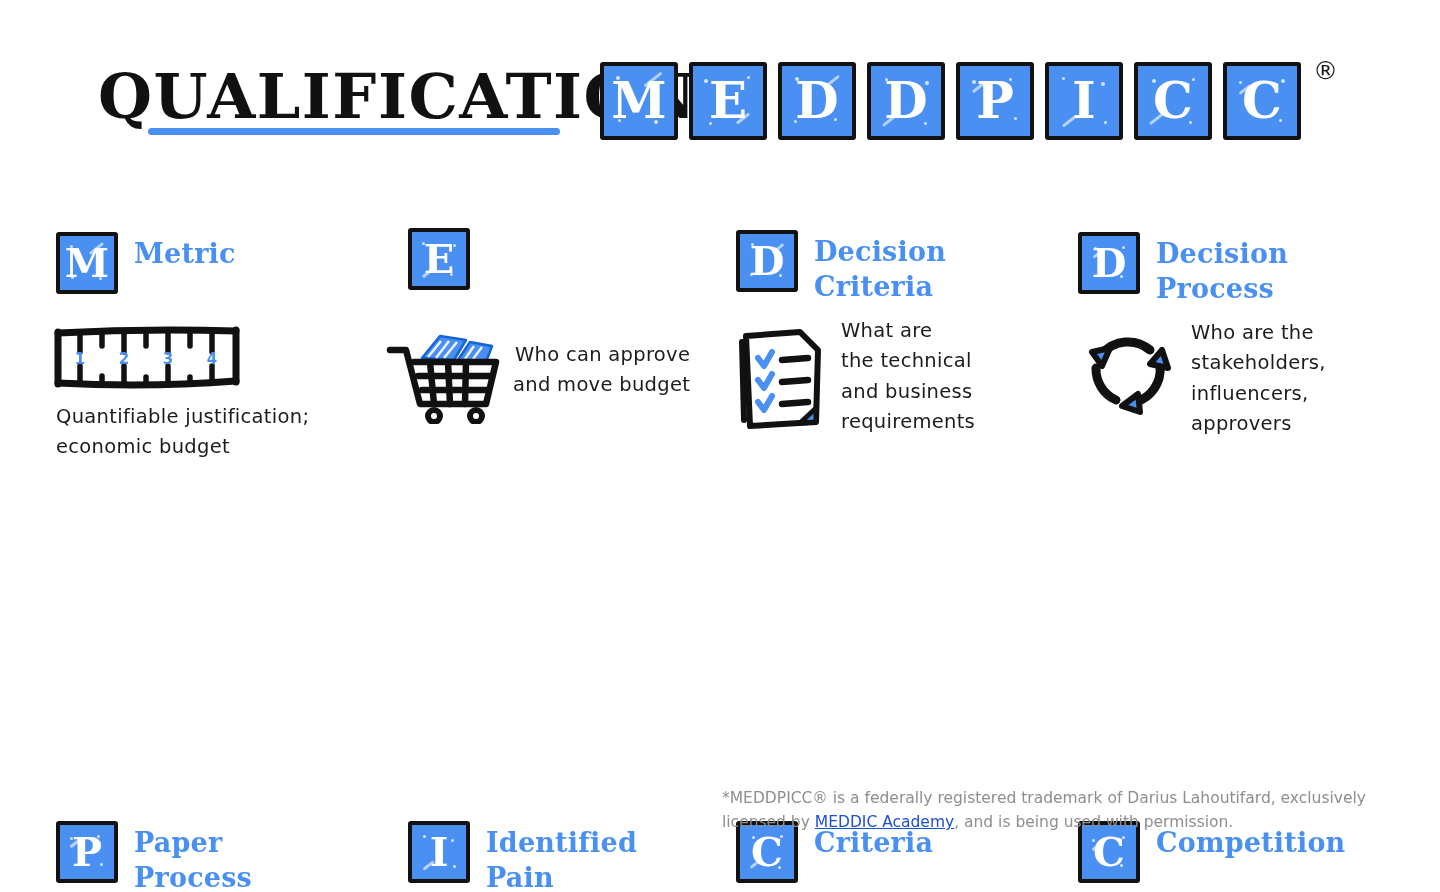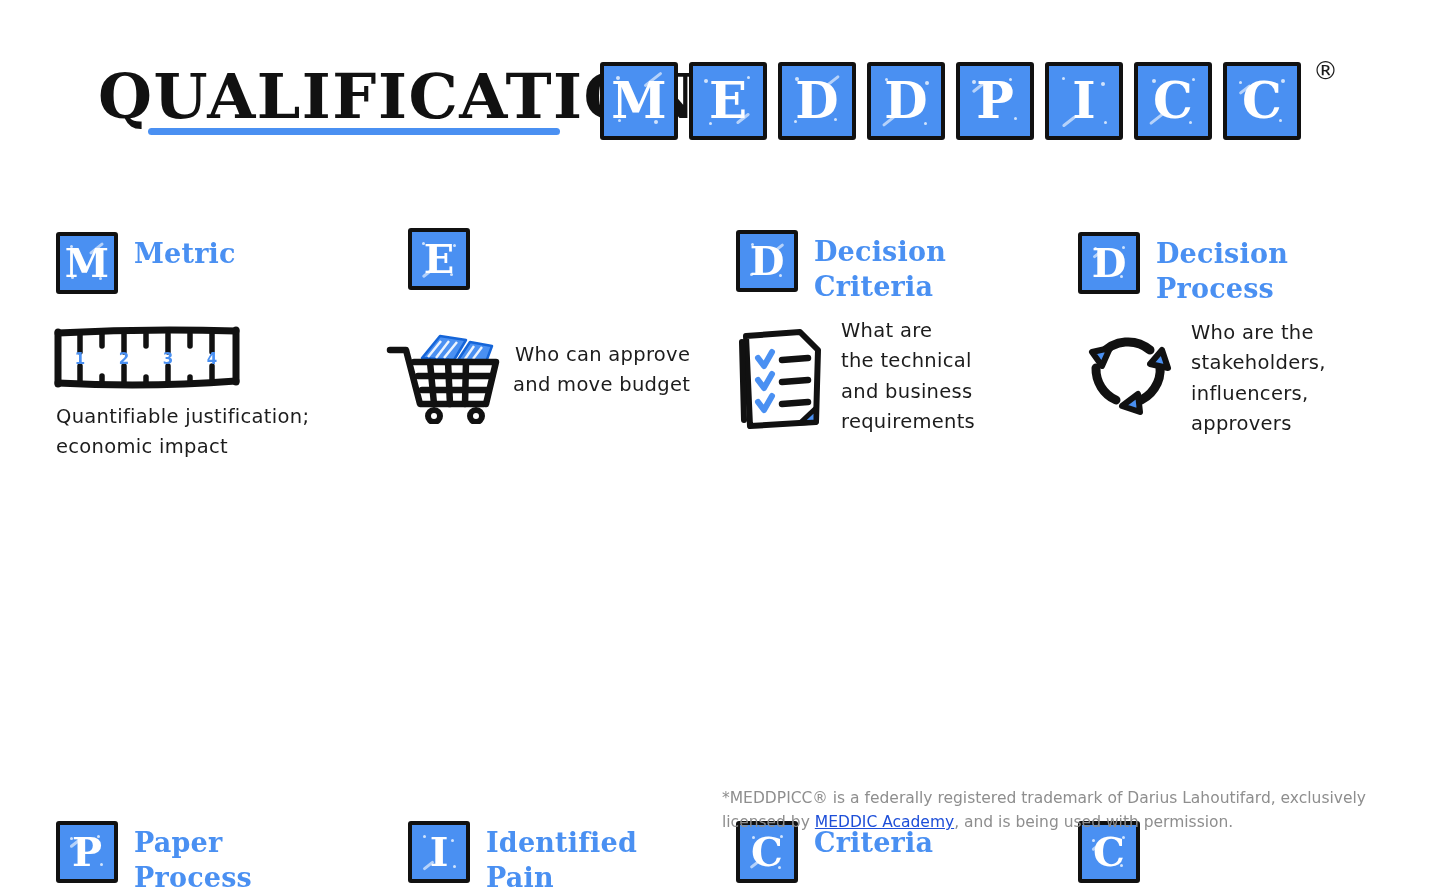--- a/index.html
+++ b/index.html
@@ -261,21 +261,21 @@
           <g fill="#4a90f2" font-family="DejaVu Sans, sans-serif" font-size="15" font-weight="700" text-anchor="middle">
             <text x="28" y="42">1</text>
             <text x="72" y="42">2</text>
             <text x="116" y="42">3</text>
             <text x="160" y="42">4</text>
           </g>
         </svg>
       </div>
 
       <div class="blurb below" style="margin-top:4px;">Quantifiable justification;
-economic impact</div>
+economic budget</div>
     </div>
 
     <div class="card" style="left:408px; top:10px; width:300px;">
       <div class="card-head">
         <div class="tile">
           <span class="speck" style="left:10px;top:10px;width:3px;height:3px;"></span>
           <span class="speck" style="right:10px;top:12px;width:3px;height:3px;"></span>
           <span class="streak" style="left:9px;bottom:12px;width:15px;height:3px;"></span>
           <span class="speck" style="right:13px;bottom:10px;width:3px;height:3px;"></span>
           <span class="glyph">E</span>
@@ -436,20 +436,21 @@
 
     <div class="card" style="left:1078px; top:308px; width:350px;">
       <div class="card-head">
         <div class="tile">
           <span class="speck" style="left:10px;top:14px;width:3px;height:3px;"></span>
           <span class="streak" style="left:9px;top:20px;width:12px;height:3px;"></span>
           <span class="speck" style="right:11px;top:11px;width:3px;height:3px;"></span>
           <span class="speck" style="right:13px;bottom:12px;width:3px;height:3px;"></span>
           <span class="glyph">C</span>
         </div>
+        <div class="card-title">Competition</div>
       </div>
 
     </div>
   </div>
 </div>
 
 <div id="footnote">
   <span>*MEDDPICC® is a federally registered trademark of Darius Lahoutifard, exclusively licensed by </span><a id="footnote-link" href="#">MEDDIC Academy</a><span>, and is being used with permission.</span>
 </div>
 

